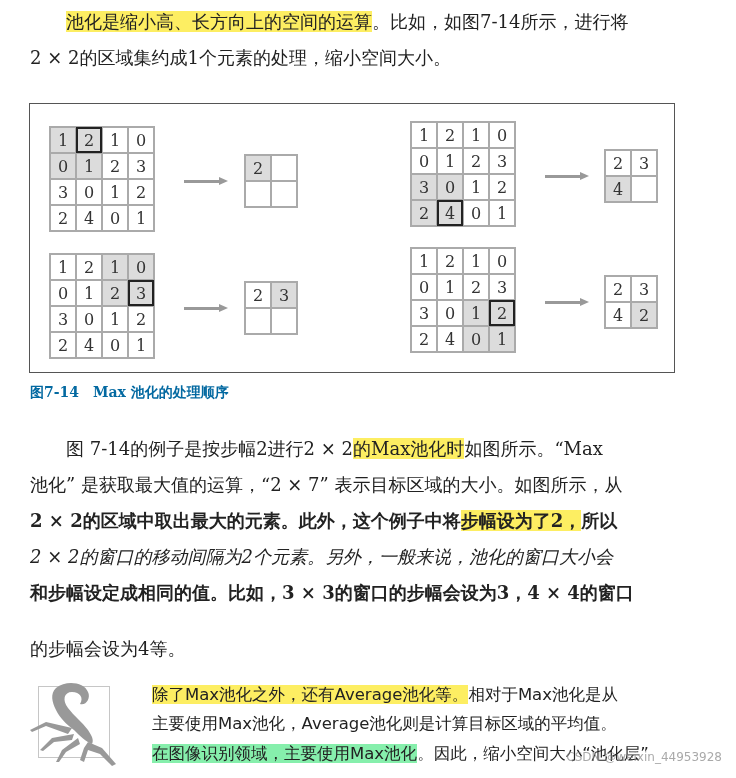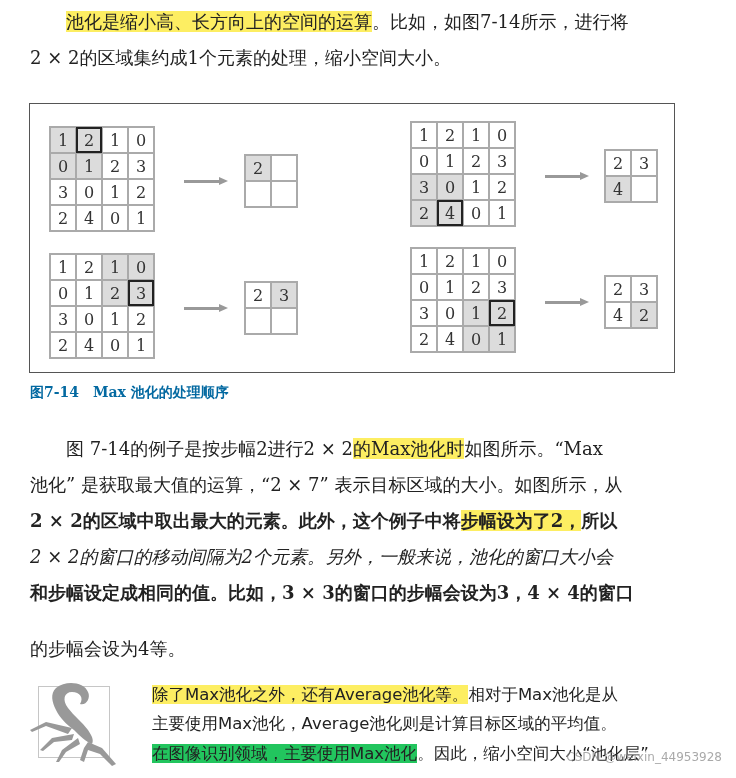--- a/index.html
+++ b/index.html
@@ -1,20 +1,20 @@
 <!DOCTYPE html>
 <html><head>
 <meta charset="utf-8">
 <style>
   html,body{margin:0;padding:0;background:#ffffff;}
   body{width:736px;height:778px;overflow:hidden;position:relative;
        font-family:"DejaVu Serif","Liberation Serif",serif;color:#222;}
   .para{position:absolute;left:30px;width:648px;font-size:18px;line-height:36px;white-space:nowrap;}
   .hl-y{background:#fdee62;}
-  .hl-g{background:#22c55e;}
+  .hl-g{background:#86efac;}
   .frame{position:absolute;left:29px;top:103px;width:646px;height:270px;border:1.5px solid #555;box-sizing:border-box;}
   .grid{position:absolute;display:grid;grid-template-columns:repeat(4,26px);grid-template-rows:repeat(4,26px);
         border:1px solid #aaa;box-sizing:content-box;}
   .grid2{grid-template-columns:repeat(2,26px);grid-template-rows:repeat(2,26px);}
   .cell{border:1px solid #aaa;box-sizing:border-box;display:flex;align-items:center;justify-content:center;
         font-family:"DejaVu Serif","Liberation Serif",serif;font-size:16px;color:#333;background:#fff;}
   .cell.shade{background:#dcdcdc;}
   .cell.sel{border:2px solid #222;}
   .arrow{position:absolute;height:3px;background:#999;}
   .arrow::after{content:"";position:absolute;right:-8px;top:-3px;border-left:9px solid #999;border-top:4.5px solid transparent;border-bottom:4.5px solid transparent;}

